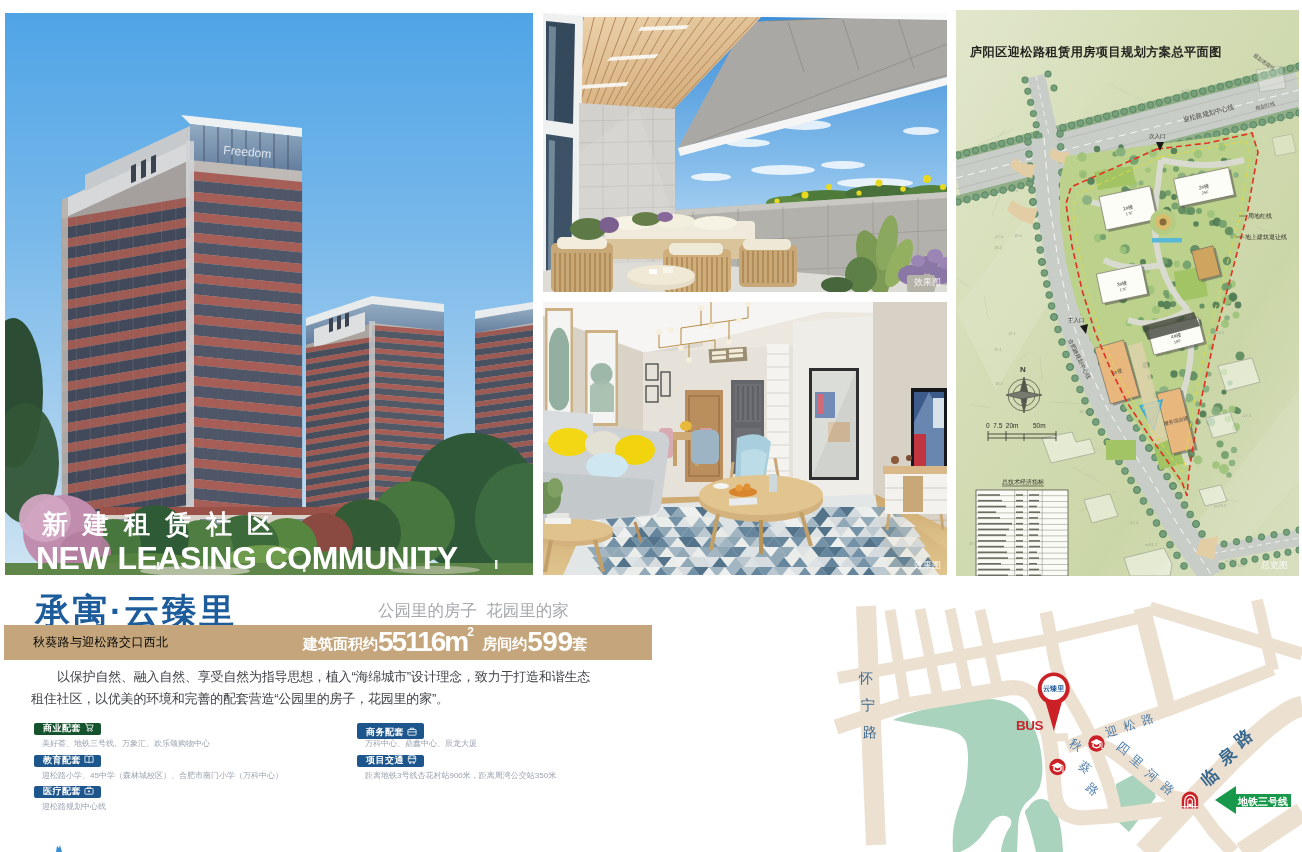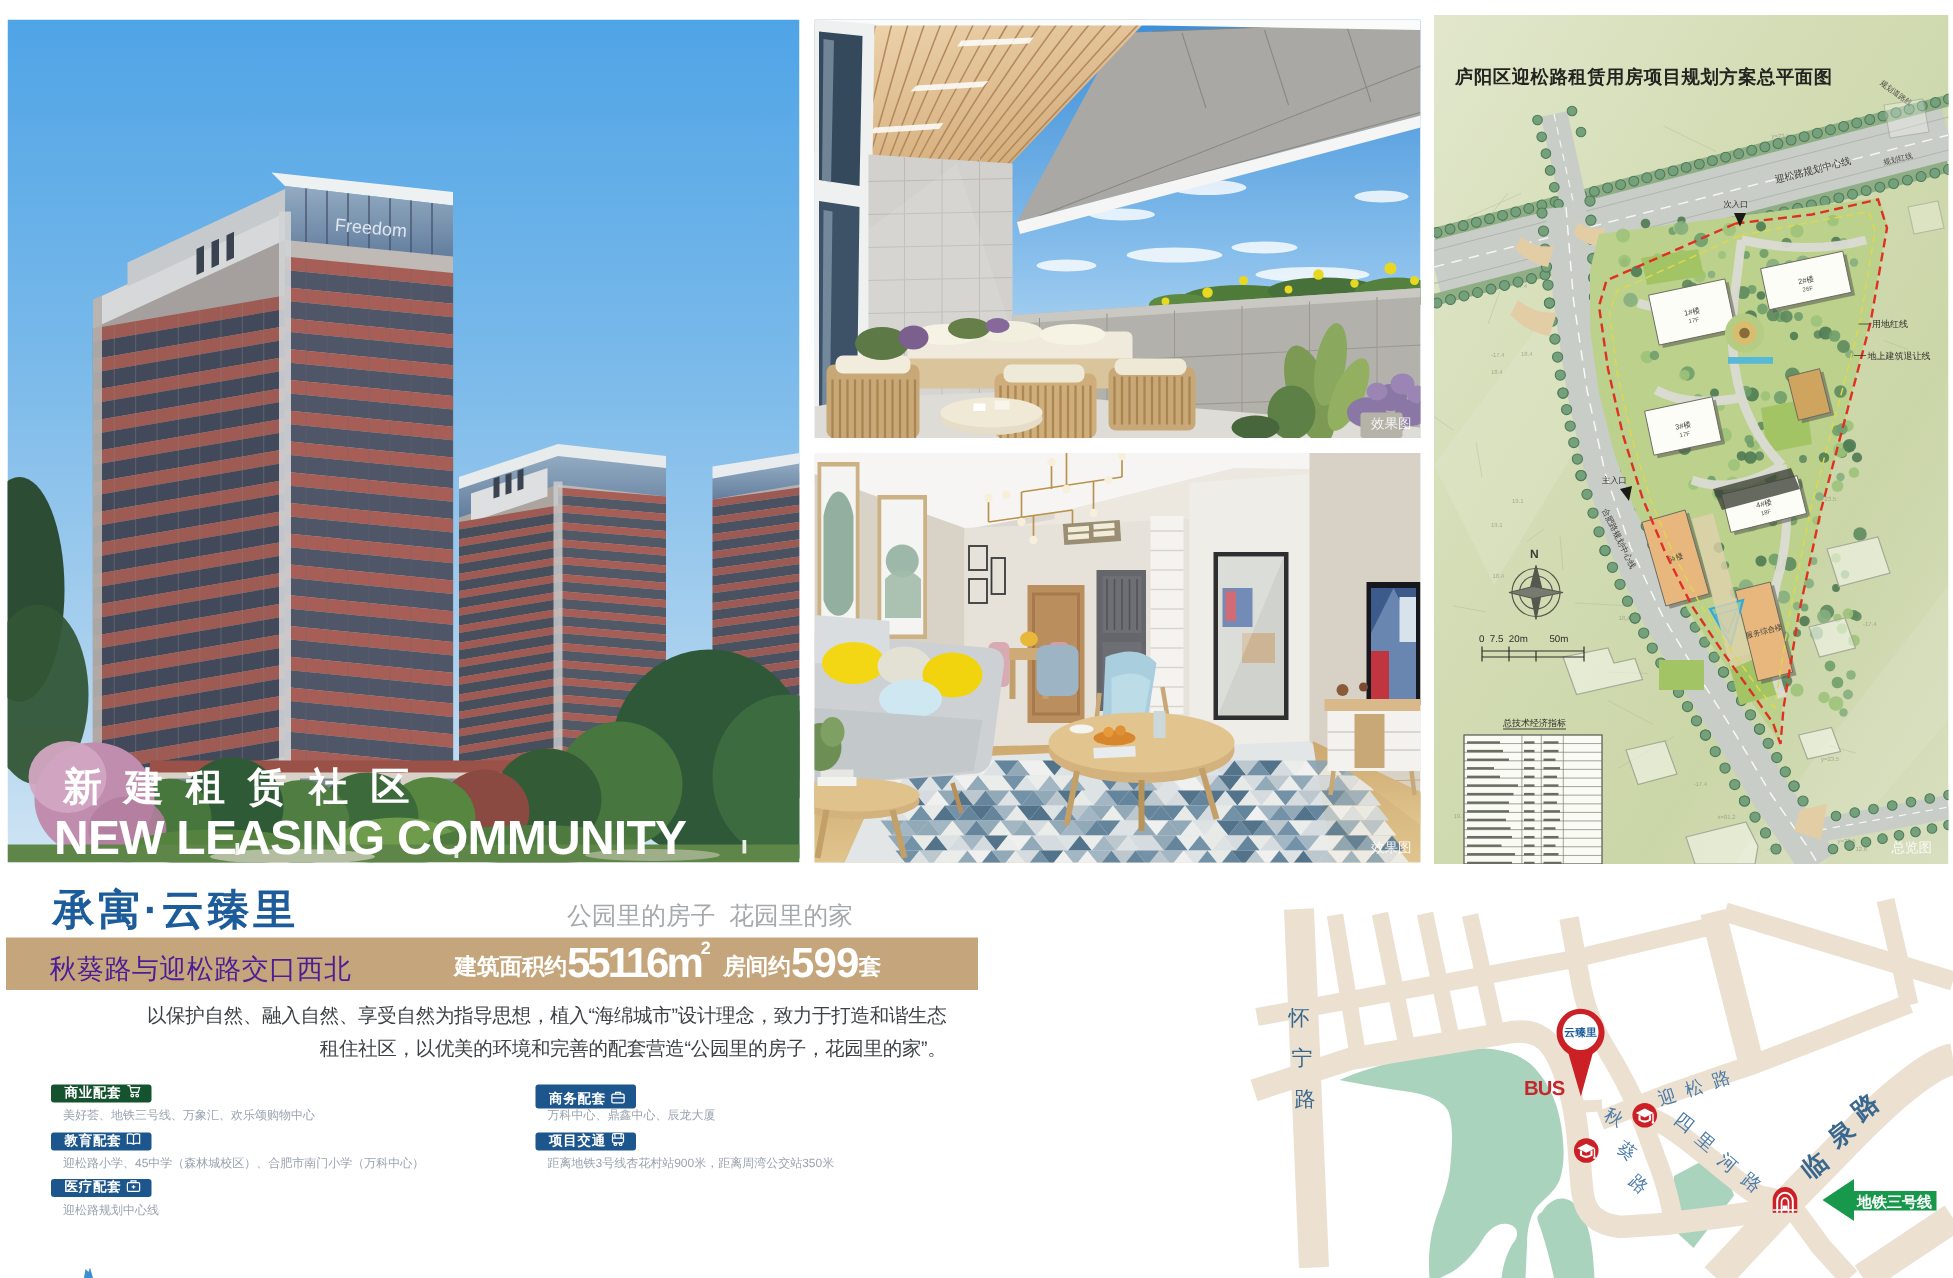--- a/index.html
+++ b/index.html
@@ -1671,31 +1671,31 @@
 <text x="289" y="229" font-size="6" fill="#2e2e28" font-family="Liberation Sans, sans-serif">地上建筑退让线</text>
 <line x1="280" y1="227" x2="288" y2="227" stroke="#2e2e28" stroke-width="0.5"></line>
 
 <text x="300" y="100" font-size="5" fill="#4a4a42" transform="rotate(-14 300 100)" font-family="Liberation Sans, sans-serif">规划红线</text>
 
 <text x="14" y="45.5" font-size="12.2" font-weight="bold" fill="#23231f" letter-spacing="0.4" font-family="Liberation Sans, sans-serif">庐阳区迎松路租赁用房项目规划方案总平面图</text>
 
 <text x="332" y="558" font-size="9" fill="#ffffff" opacity="0.85" text-anchor="end" font-family="Liberation Sans, sans-serif">总览图</text>
 </svg>
 
-<div class="abs" style="left:35px;top:588px;font-size:28px;font-weight:bold;color:#1d5c9a;letter-spacing:2.5px;">承寓·云臻里</div>
+<div class="abs" style="left:35px;top:588px;font-size:35px;font-weight:bold;color:#1d5c9a;letter-spacing:2.5px;">承寓·云臻里</div>
 
 <div class="abs" style="left:378px;top:600px;font-size:16.5px;color:#a5a9ac;letter-spacing:0px;">公园里的房子&nbsp;&nbsp;花园里的家</div>
 
 <div class="abs" style="left:4px;top:625px;width:648px;height:35px;background:#c5a67c;"></div>
 
-<div class="abs" style="left:33px;top:634px;font-size:18px;color:#4c1d95;letter-spacing:0.3px;">秋葵路与迎松路交口西北</div>
+<div class="abs" style="left:33px;top:634px;font-size:12px;color:#000000;letter-spacing:0.3px;">秋葵路与迎松路交口西北</div>
 
 <div class="abs" style="left:303px;top:625px;height:35px;color:#ffffff;white-space:nowrap;"><span style="font-size:15px;font-weight:bold;vertical-align:-9px;">建筑面积约</span><span style="font-size:28px;font-weight:bold;vertical-align:-11px;letter-spacing:-2px;">55116m</span><span style="font-size:12px;font-weight:bold;vertical-align:4px;">2</span><span style="font-size:15px;font-weight:bold;vertical-align:-9px;">&nbsp;&nbsp;房间约</span><span style="font-size:28px;font-weight:bold;vertical-align:-11px;letter-spacing:-0.5px;">599</span><span style="font-size:15px;font-weight:bold;vertical-align:-9px;">套</span></div>
 
-<div class="abs" style="left:31px;top:666px;width:600px;font-size:13px;color:#3f4245;line-height:21.5px;letter-spacing:-0.2px;white-space:nowrap;text-align:right;"><span style="padding-left:26px;"></span>以保护自然、融入自然、享受自然为指导思想，植入“海绵城市”设计理念，致力于打造和谐生态<br>租住社区，以优美的环境和完善的配套营造“公园里的房子，花园里的家”。</div>
+<div class="abs" style="left:31px;top:666px;width:600px;font-size:13px;color:#3f4245;line-height:21.5px;letter-spacing:-0.2px;white-space:nowrap;"><span style="padding-left:26px;"></span>以保护自然、融入自然、享受自然为指导思想，植入“海绵城市”设计理念，致力于打造和谐生态<br>租住社区，以优美的环境和完善的配套营造“公园里的房子，花园里的家”。</div>
 
 <div class="abs" style="left:34px;top:723px;height:11px;line-height:11px;background:#14532d;border-radius:2px;padding:0 7px 1px 9px;font-size:9px;font-weight:bold;color:#fff;letter-spacing:0.5px;">商业配套&nbsp;<svg width="10" height="9" viewBox="0 0 12 11" style="vertical-align:-1px">
         <g fill="none" stroke="#fff" stroke-width="1">
           <path d="M1,1 h2 l1.2,5.5 h5.6 l1.2-4 h-7.5"></path>
           <circle cx="5" cy="9" r="1.1"></circle>
           <circle cx="9" cy="9" r="1.1"></circle>
         </g>
       </svg></div>
 
 <div class="abs" style="left:42px;top:738px;font-size:8px;color:#9aa3b0;letter-spacing:0px;white-space:nowrap;">美好荟、地铁三号线、万象汇、欢乐颂购物中心</div>

